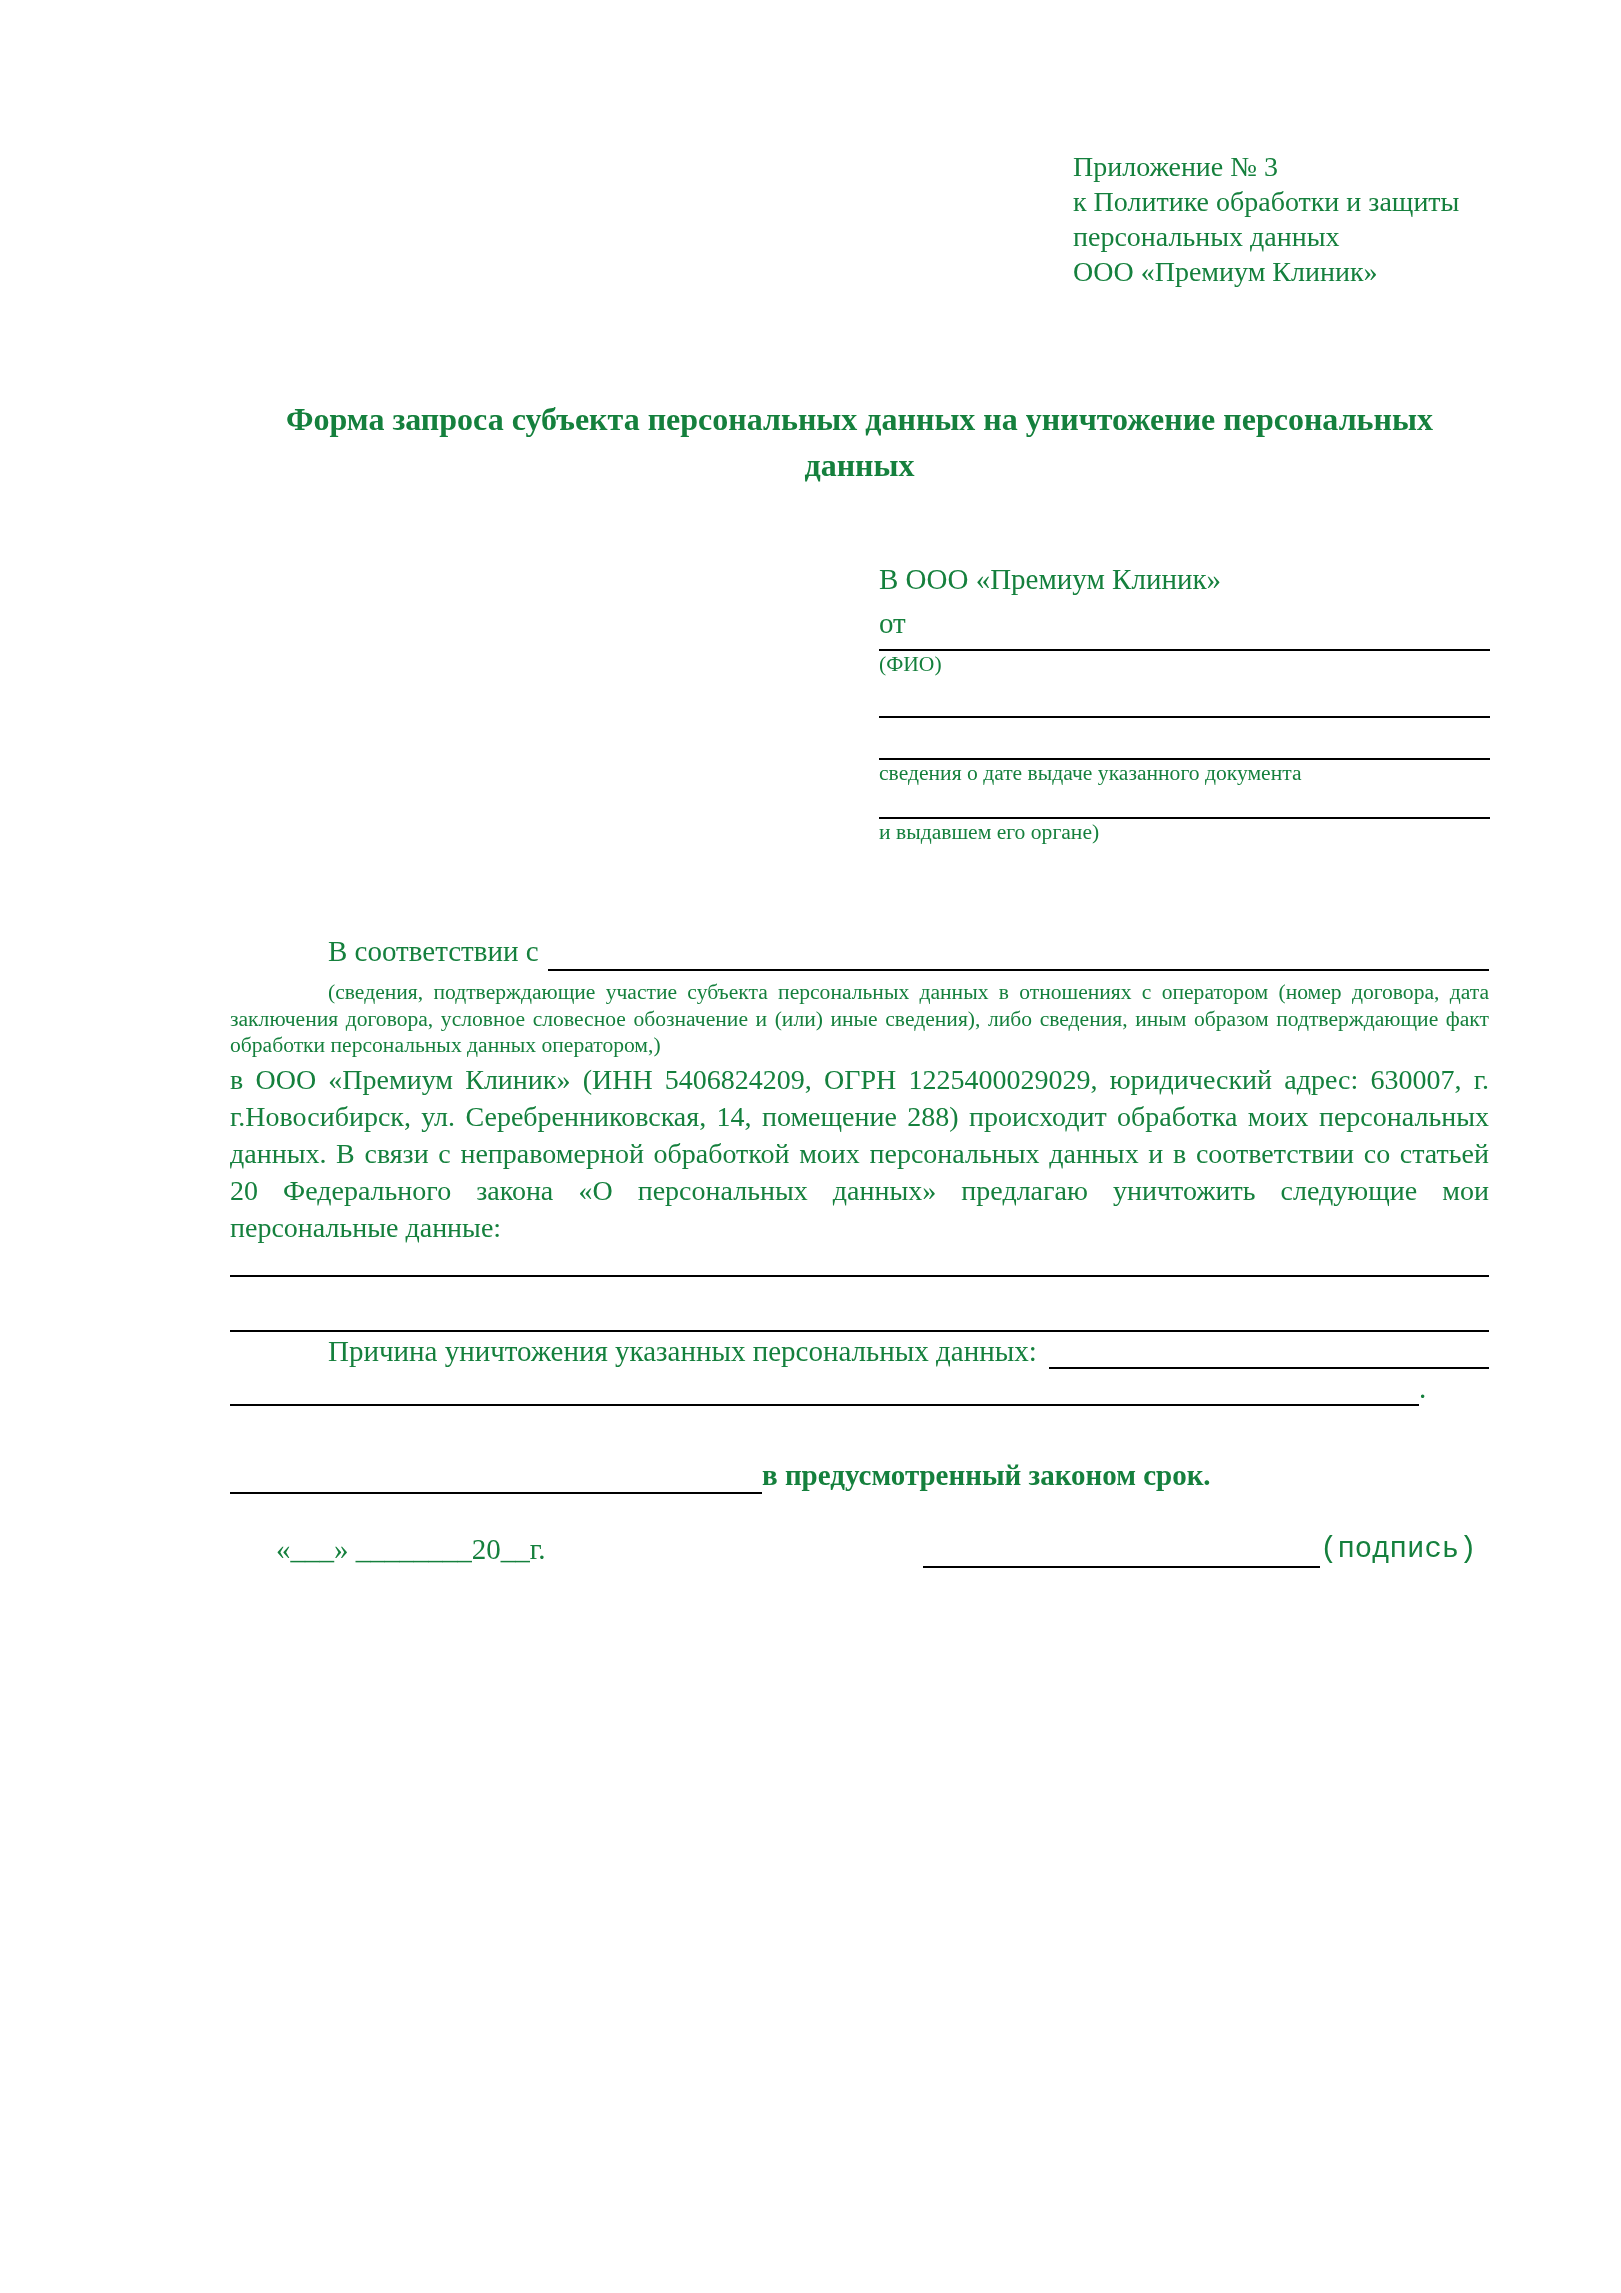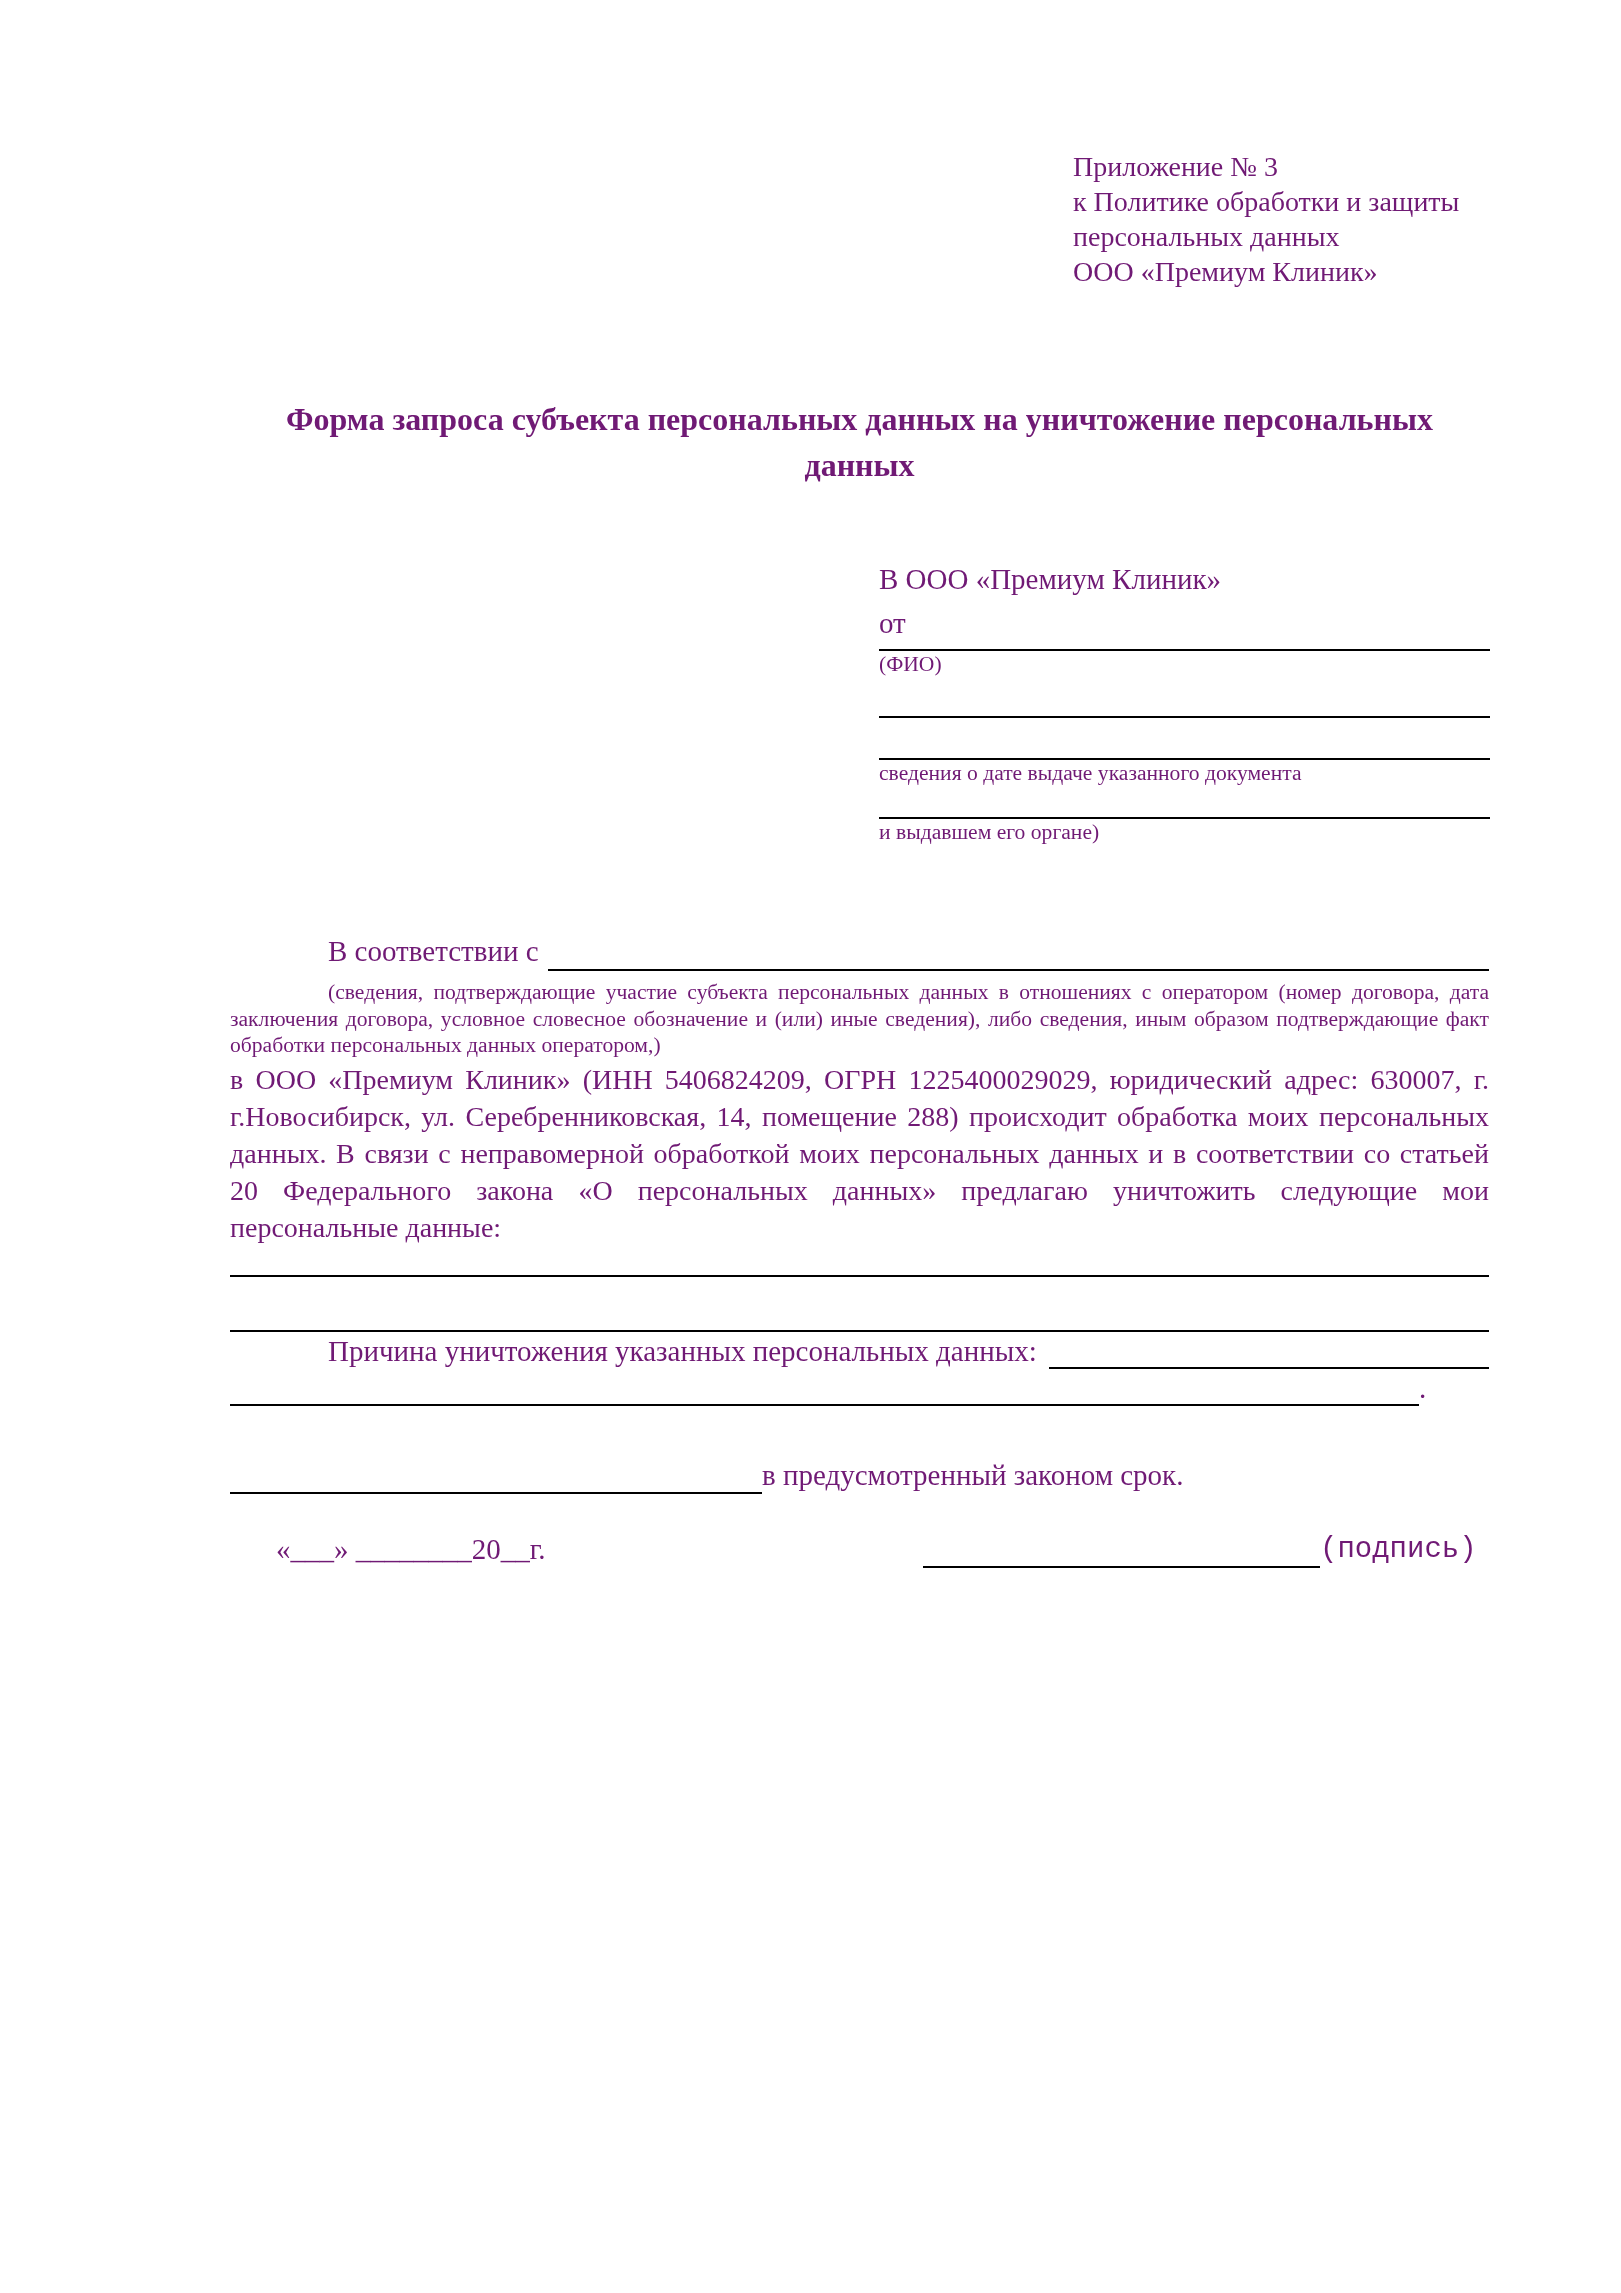--- a/index.html
+++ b/index.html
@@ -2,21 +2,21 @@
 <html lang="ru"><head>
 <meta charset="utf-8">
 <style>
   * { margin: 0; padding: 0; box-sizing: border-box; }
   html, body { background: #ffffff; }
   .page {
     position: relative;
     width: 1621px;
     height: 2294px;
     background: #ffffff;
-    color: #701a75;
+    color: #15803d;
     font-family: "Liberation Serif", "DejaVu Serif", serif;
     overflow: hidden;
   }
 
   
   .header-note {
     position: absolute;
     left: 1073px;
     top: 149px;
     font-size: 28px;
@@ -142,21 +142,21 @@
   .response-line2 {
     position: absolute;
     left: 230px;
     top: 1457px;
     width: 1259px;
     display: flex;
     font-size: 29px;
     line-height: 37px;
   }
   .response-line2 .blank-inline { width: 532px; border-bottom: 2px solid #000; }
-  .response-line2 .tail { white-space: nowrap; }
+  .response-line2 .tail { white-space: nowrap; font-weight: bold; }
 
   
   .footer-date {
     position: absolute;
     left: 232px;
     top: 1531px;
     font-size: 29px;
     line-height: 37px;
     white-space: nowrap;
     margin-left: 44px;

